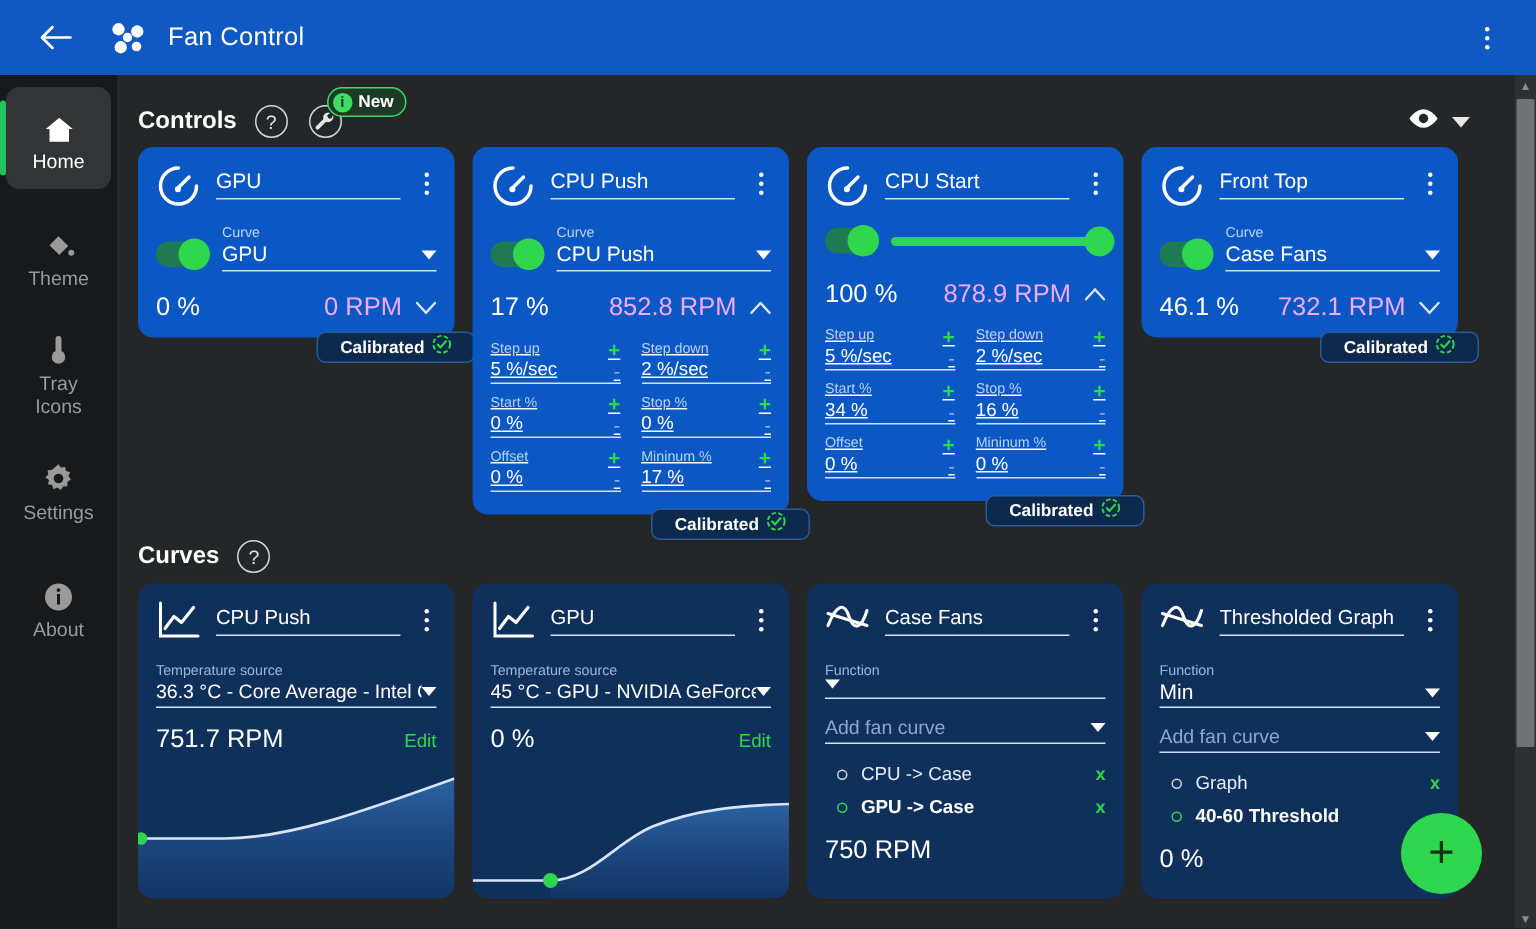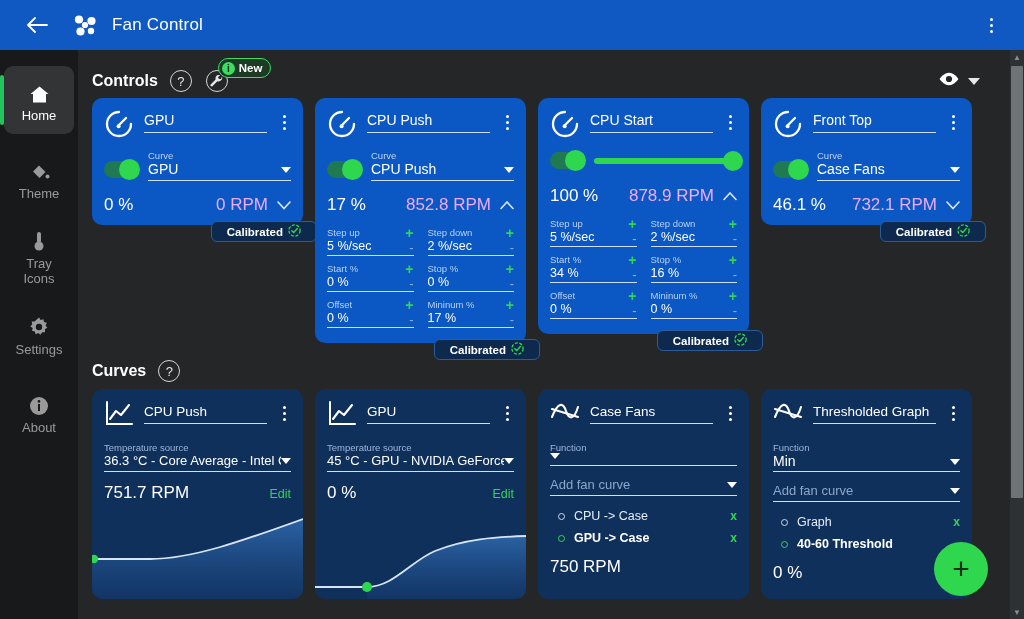--- a/index.html
+++ b/index.html
@@ -20,21 +20,21 @@
     color: #fff; margin-left: 6px; }
   .tb-logo { width: 30px; height: 30px; margin-left: 16px; display: flex; align-items: center; justify-content: center; }
   .tb-title { color: #ffffff; font-size: 17px; margin-left: 12px; letter-spacing: .2px; }
   .tb-menu { margin-left: auto; color: #fff; width: 30px; height: 34px;
     display: flex; flex-direction: column; align-items: center; justify-content: center; gap: 3px; margin-right: 4px; }
   .dot3 { width: 3px; height: 3px; border-radius: 50%; background: #fff; display: block; }
 
   
   .sidebar {
     position: absolute; left: 0; top: 50px; width: 78px; height: 569px;
-    background: #18191b; padding-top: 16px;
+    background: #18191b; padding-top: 8px;
   }
   .nav-item {
     position: relative; width: 70px; margin: 0 auto 10px auto; height: 68px; border-radius: 9px;
     display: flex; flex-direction: column; align-items: center; justify-content: center;
     color: #9a9a9a; font-size: 13px; line-height: 15px; text-align: center;
   }
   .nav-item.active { background: #323436; color: #ffffff; }
   .nav-item.active::before {
     content: ""; position: absolute; left: -4px; top: 9px; width: 4px; height: 50px;
     background: #22c55e; border-radius: 2px;
@@ -89,21 +89,21 @@
   .slider-track { position: relative; flex: 1; height: 6px; border-radius: 3px; background: #2fd74f; }
   .slider-thumb { position: absolute; right: -8px; top: -7px; width: 20px; height: 20px; border-radius: 50%; background: #2fd74f; }
 
   .cc-stats { display: flex; align-items: center; margin-top: 14px; }
   .stat-pct { color: #ffffff; font-size: 17px; }
   .stat-rpm { color: #f0abfc; font-size: 17px; margin-left: auto; }
   .chev { margin-left: 9px; color: #dbe7f8; font-size: 13px; }
 
   
   .params { margin-top: 12px; display: grid; grid-template-columns: 1fr 1fr; gap: 2px 14px; }
-  .p-cell { padding-bottom: 5px; }
+  .p-cell { padding-bottom: 5px; text-decoration: underline; }
   .p-label-row { display: flex; align-items: center; }
   .p-label { color: #b9d2f2; font-size: 9.5px; flex: 1; }
   .p-plus { color: #2fd74f; font-size: 14px; font-weight: bold; line-height: 10px; }
   .p-val-row { display: flex; align-items: flex-end; border-bottom: 1.2px solid #cfe0f7; padding-bottom: 2px; margin-top: 1px; }
   .p-val { color: #ffffff; font-size: 12.5px; flex: 1; }
   .p-minus { color: #8fb6e6; font-size: 13px; line-height: 11px; }
 
   .calib {
     position: absolute; right: -14px; bottom: -17px;
     background: #0d2a4e; border: 1.2px solid #2b5c99; border-radius: 6px;

